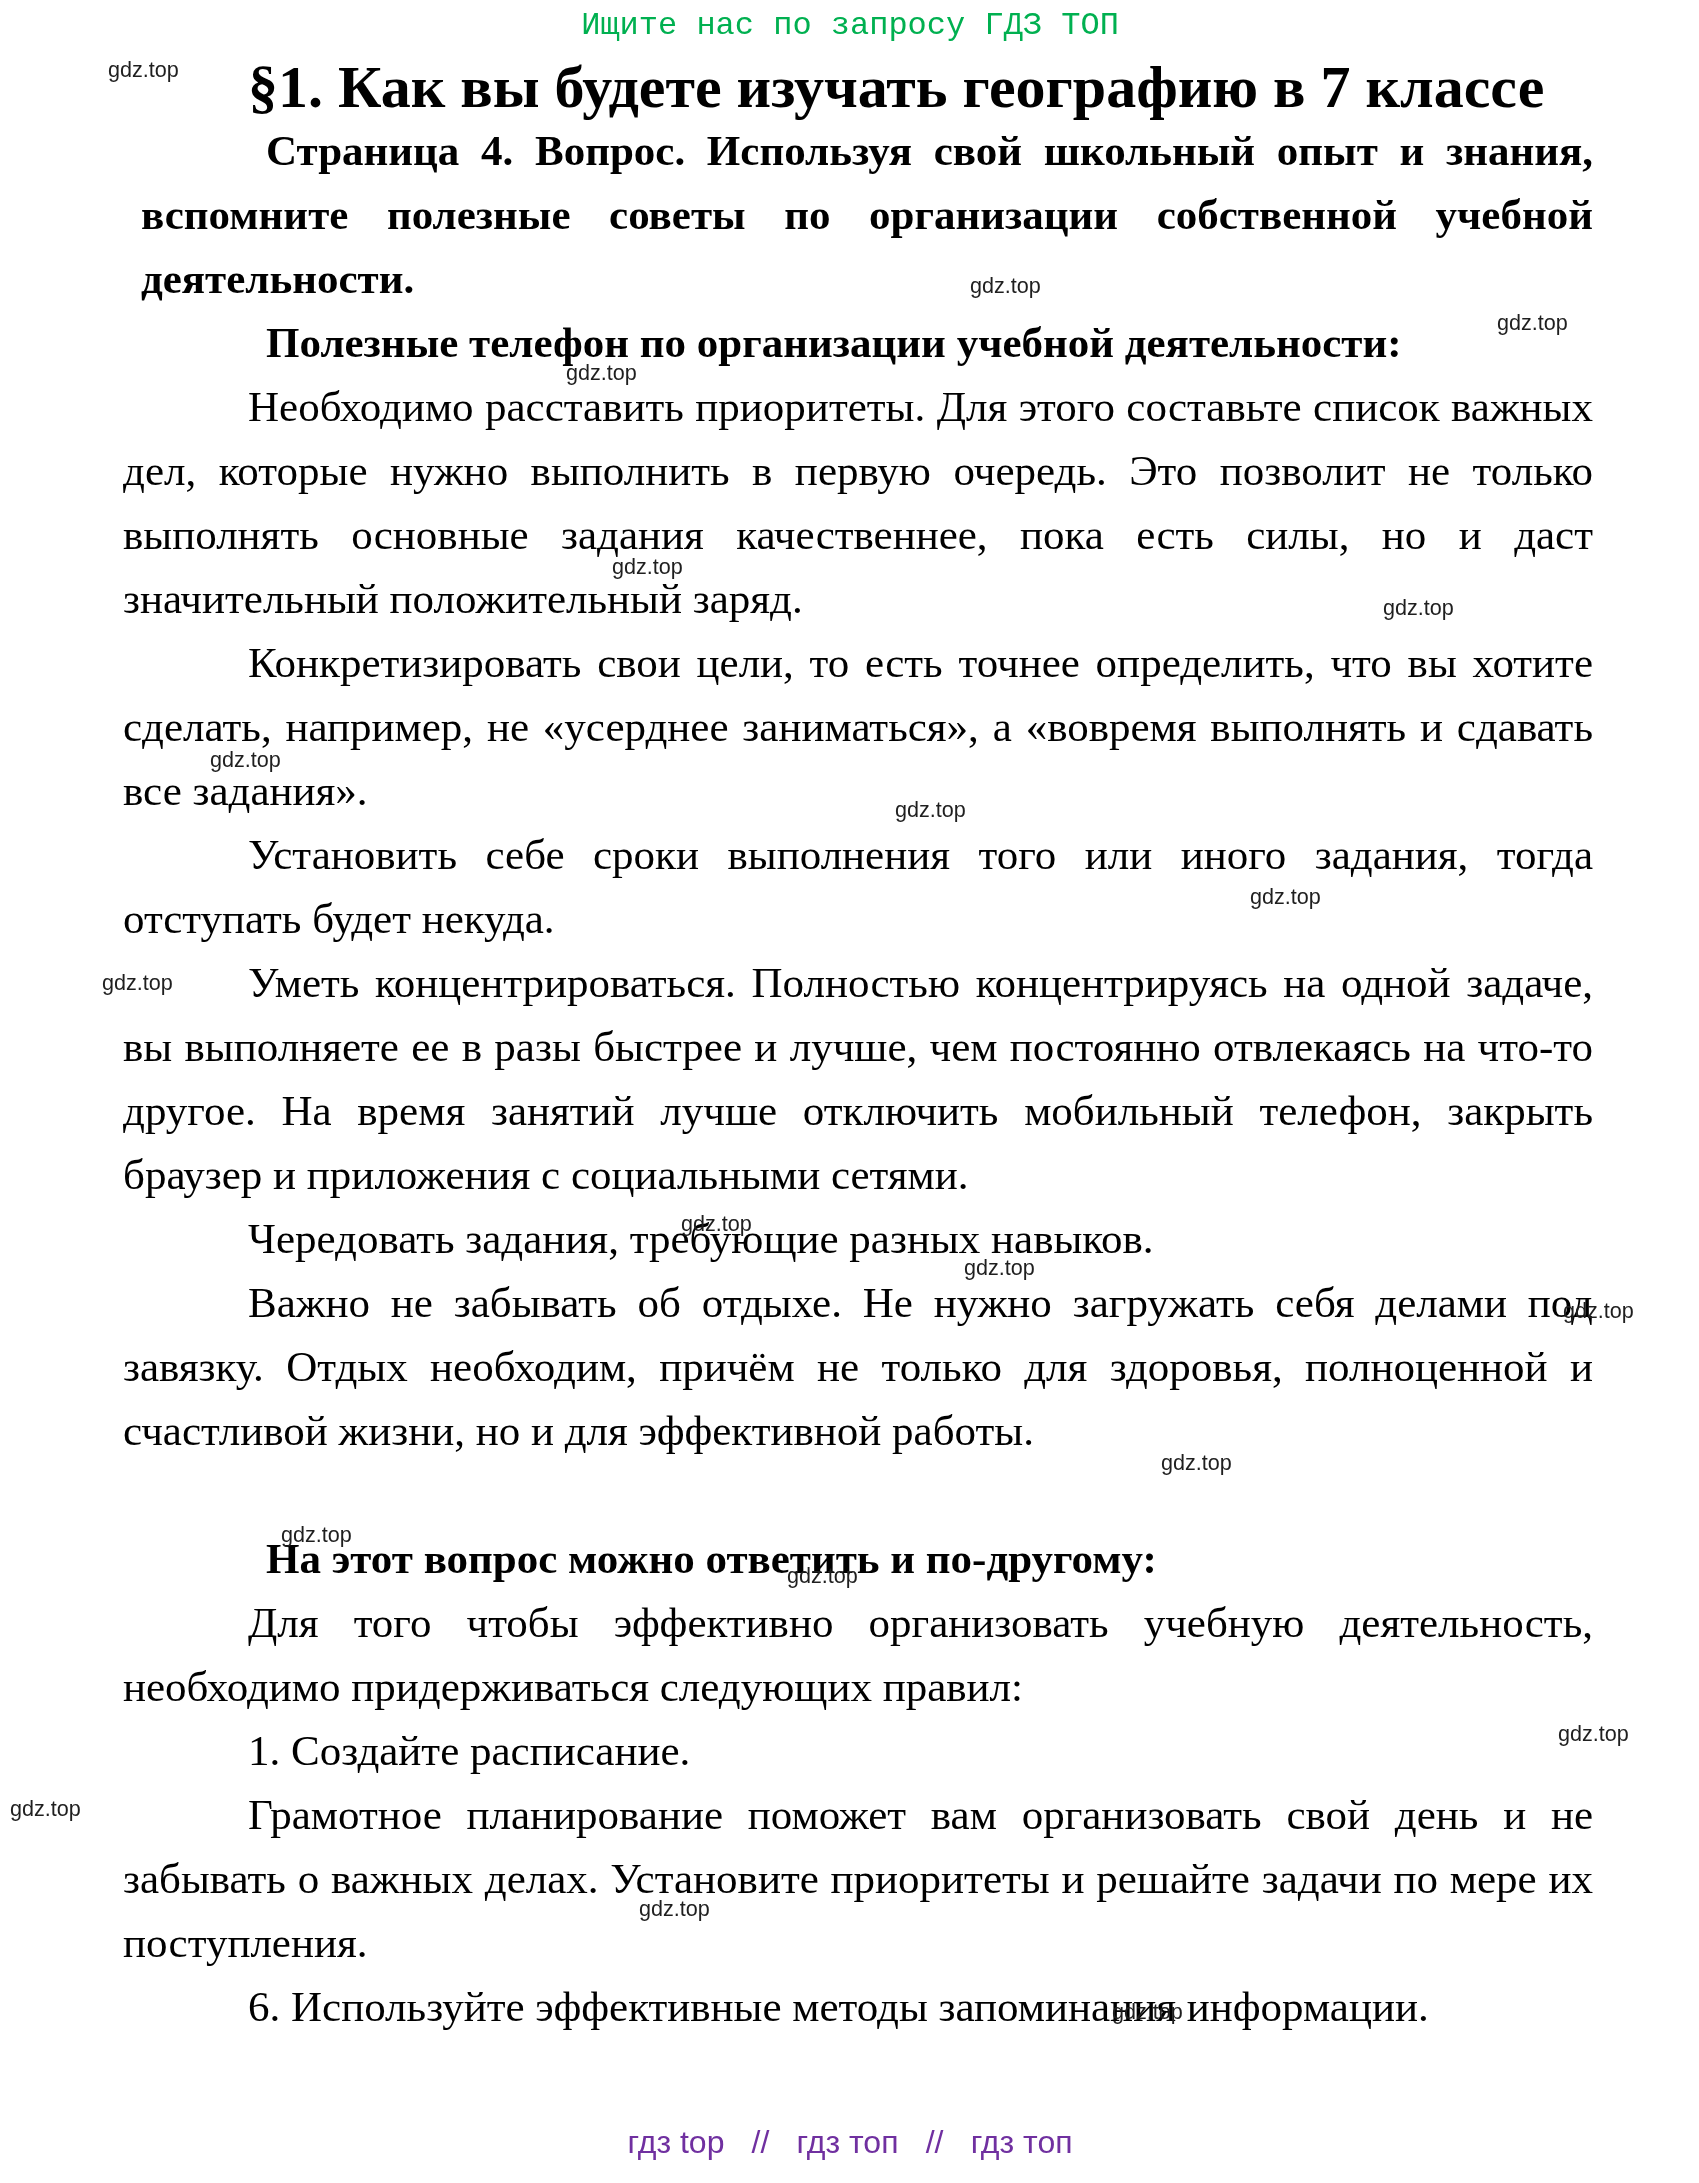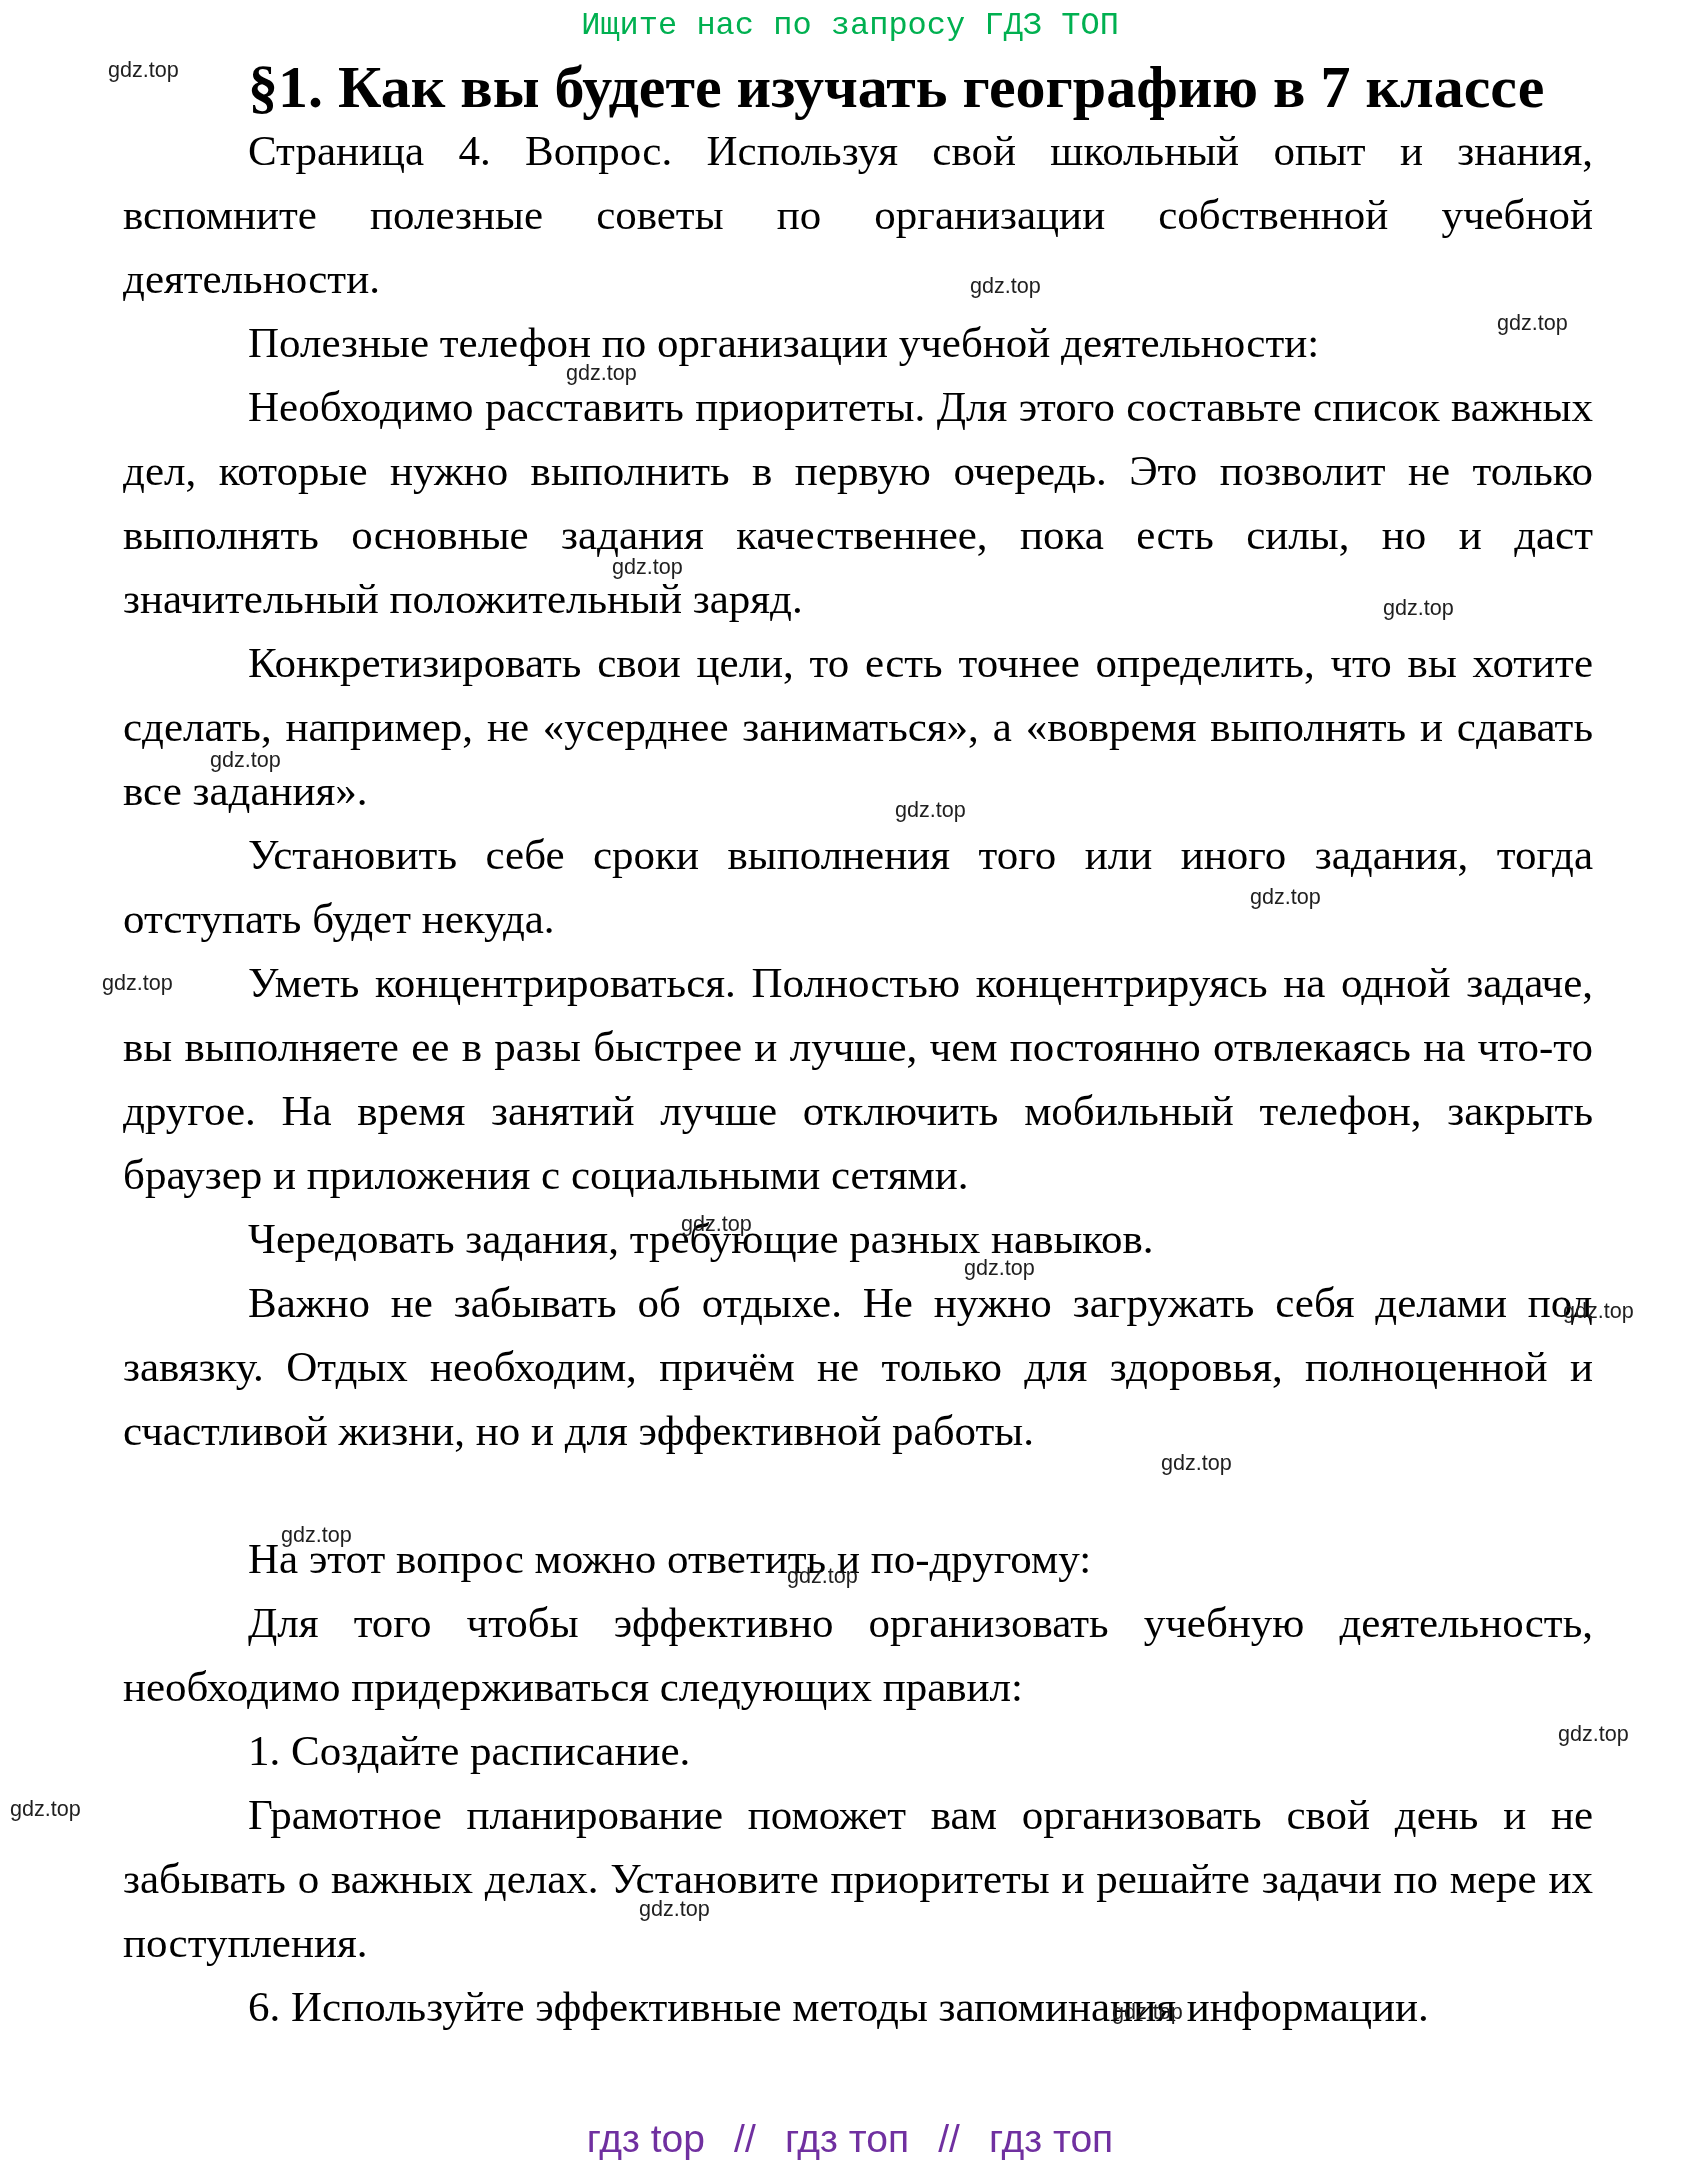--- a/index.html
+++ b/index.html
@@ -36,40 +36,41 @@
     font-weight: bold;
     line-height: 64px;
     text-indent: 125px;
     text-align: left;
   }
   .content p {
     margin: 0;
     text-indent: 125px;
   }
   .content p.bold {
-    font-weight: normal;
+    font-weight: bold;
+    margin-left: 18px;
   }
   .content p.gap-before {
     margin-top: 64px;
   }
   .wm {
     position: absolute;
     font-family: "Liberation Sans", sans-serif;
     font-size: 21.6px;
     color: #1f1f1f;
     white-space: nowrap;
   }
   .footer {
     position: absolute;
     left: 0;
     right: 0;
     bottom: 21.6px;
     text-align: center;
     font-family: "Liberation Sans", sans-serif;
-    font-size: 39px;
+    font-size: 32px;
     color: #7030a0;
   }
   .footer a {
     color: #7030a0;
     text-decoration: none;
     cursor: pointer;
   }
   .footer .sep {
     margin: 0 18.3px;
     color: #7030a0;

